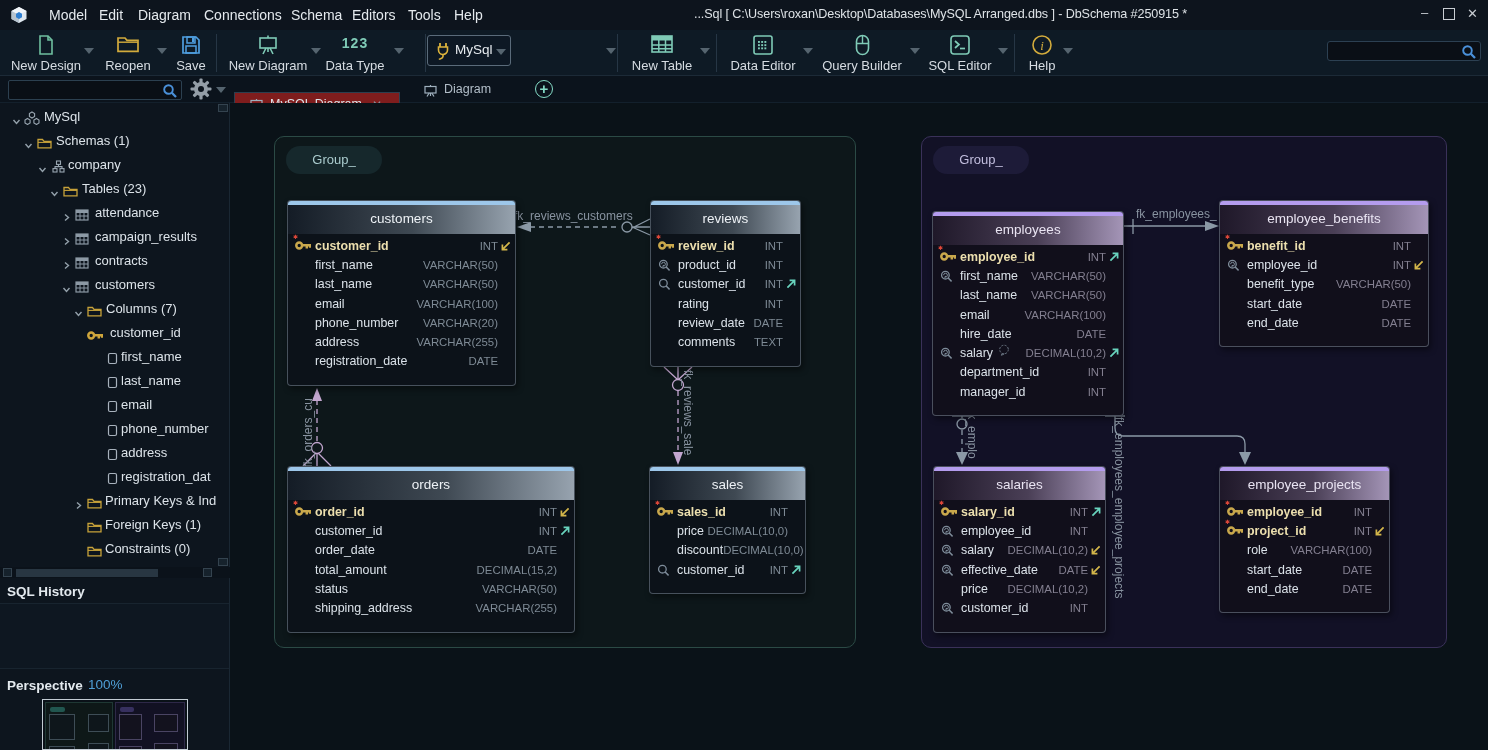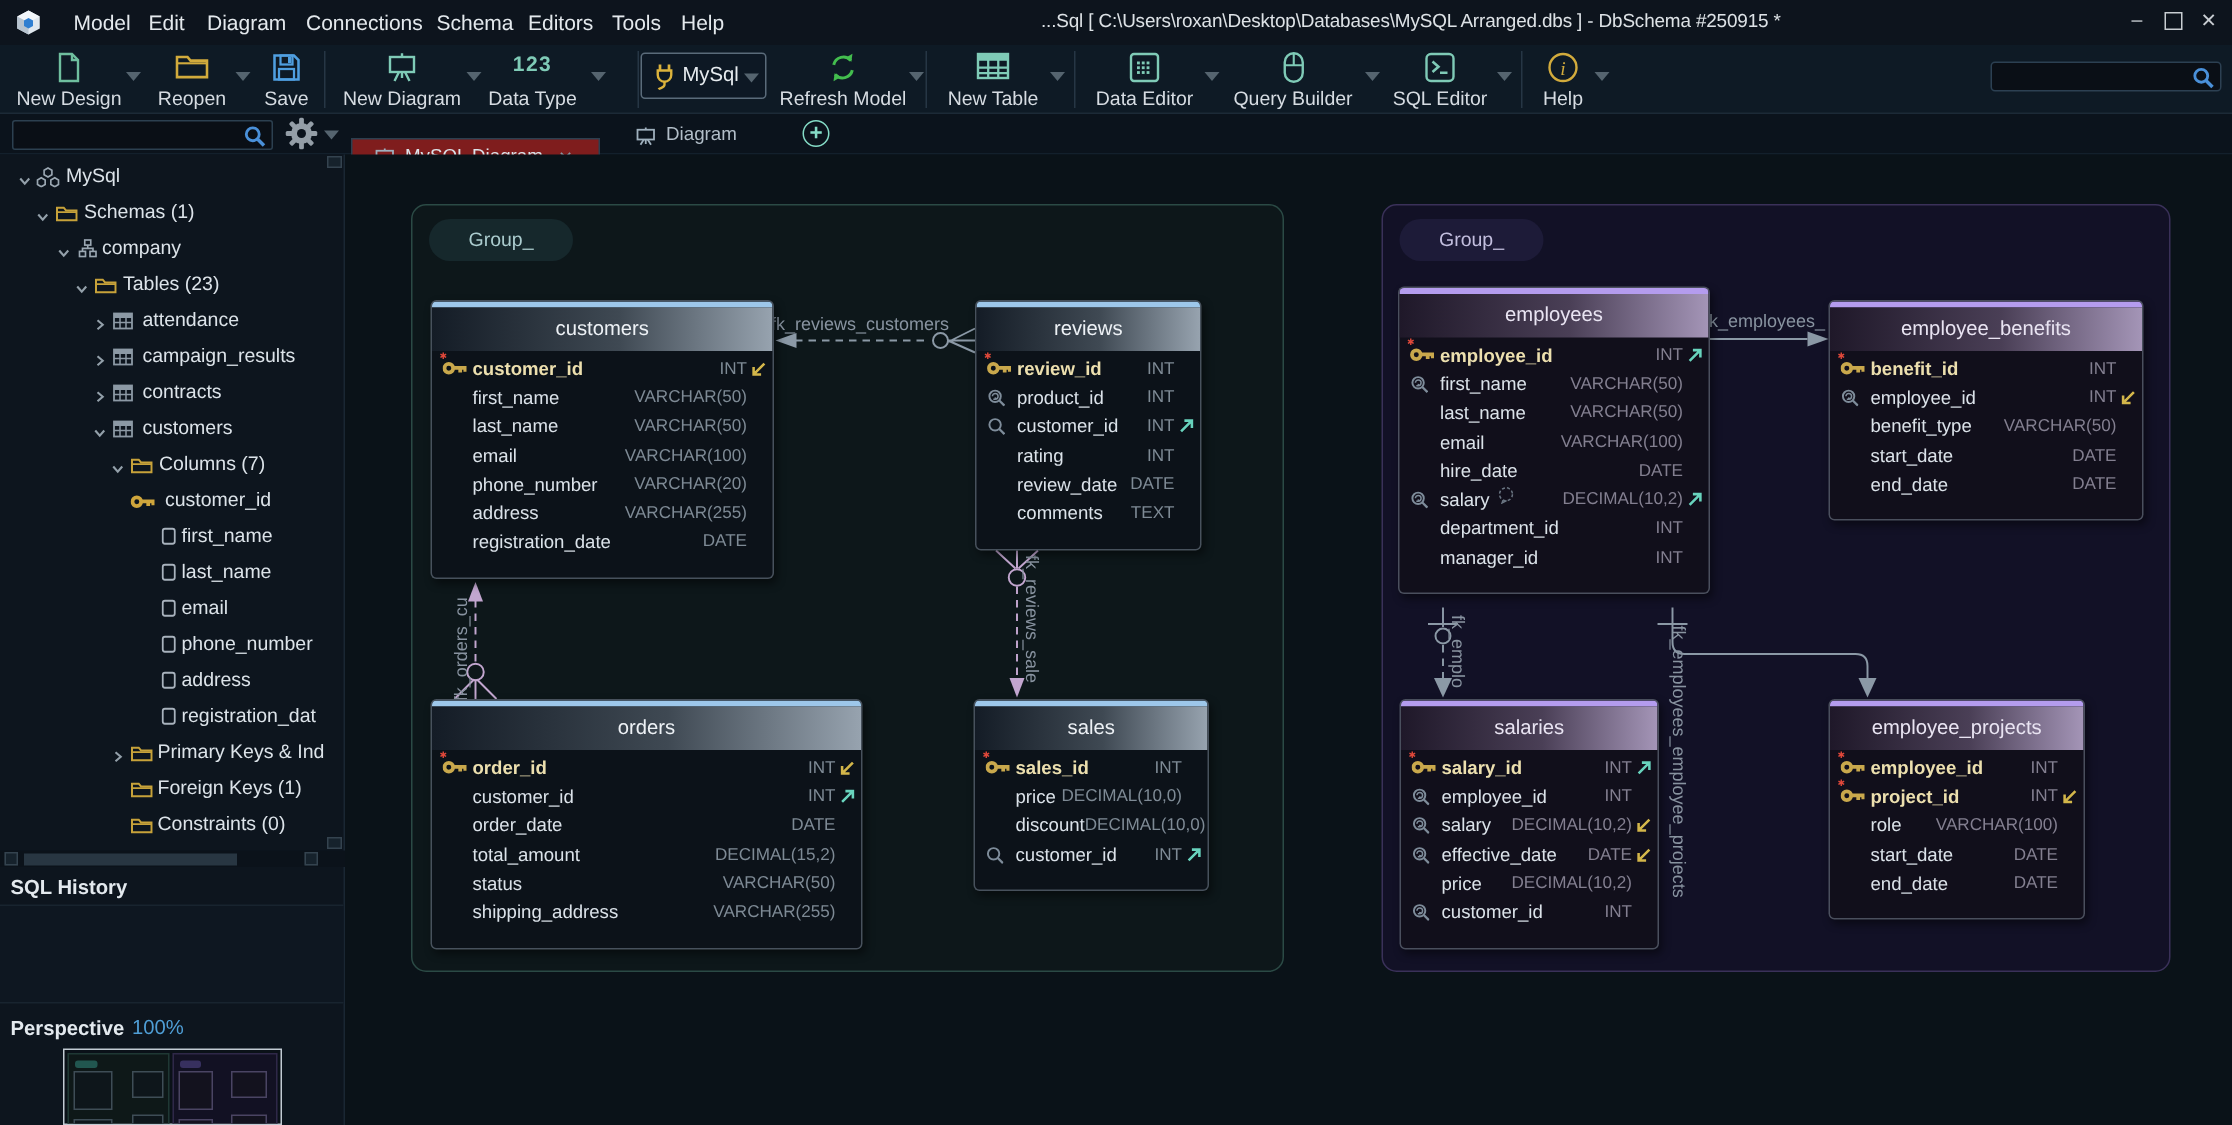--- a/index.html
+++ b/index.html
@@ -110,33 +110,20 @@
           <path d="M12 1.5 V4 M12 14 v4 M7 20 l3-6 M17 20 l-3-6" stroke="#7fcbb7" stroke-width="1.6" fill="none"></path>
         </svg></div>
       <div class="tlab">New Diagram</div>
     </div>
     <span class="darr" style="left:311px;top:18px"></span>
     <div class="tbtn" style="left:315px;width:80px">
       <div class="ticn"><span style="font-size:14px;font-weight:bold;color:#7fcbb7;letter-spacing:1px">123</span></div>
       <div class="tlab">Data Type</div>
     </div>
     <span class="darr" style="left:394px;top:18px"></span>
-    <div class="tbtn" style="left:507px;width:110px">
-      <div class="ticn"><svg width="22" height="22" viewBox="0 0 22 22">
-          <g stroke="#43bd4e" stroke-width="2" fill="none">
-            <path d="M4.8 9.2 A6.6 6.6 0 0 1 16.2 6.3"></path>
-            <path d="M17.2 12.8 A6.6 6.6 0 0 1 5.8 15.7"></path>
-          </g>
-          <g fill="#43bd4e">
-            <polygon points="17.3,1.8 16.6,7.2 12.4,4.6"></polygon>
-            <polygon points="4.7,20.2 5.4,14.8 9.6,17.4"></polygon>
-          </g>
-        </svg></div>
-      <div class="tlab">Refresh Model</div>
-    </div>
     <span class="darr" style="left:606px;top:18px"></span>
     <div class="tbtn" style="left:622px;width:80px">
       <div class="ticn"><svg width="24" height="20" viewBox="0 0 24 20">
           <rect x="2" y="2" width="20" height="16" fill="none" stroke="#7fcbb7" stroke-width="1.6"></rect>
           <rect x="2" y="2" width="20" height="4.5" fill="#7fcbb7"></rect>
           <path d="M2 11 h20 M2 14.8 h20 M8.8 6 v12 M15.5 6 v12" stroke="#7fcbb7" stroke-width="1.5"></path>
         </svg></div>
       <div class="tlab">New Table</div>
     </div>
     <span class="darr" style="left:700px;top:18px"></span>
@@ -678,21 +665,21 @@
         </span>
         <span class="nm">customer_id</span>
         <span class="tp">INT</span>
         <span class="ar">
           <svg width="12" height="12" viewBox="0 0 12 12" style="">
             <path d="M2.4 9.6 L9.4 2.6 M4.6 2.4 H9.6 V7.4" stroke="#68d3bd" stroke-width="1.7" fill="none"></path>
           </svg>
         </span>
       </div>
     </div>
-    <div class="tbl tr2" style="left:702px;top:88px;width:208px;height:205px">
+    <div class="tbl tr2" style="left:702px;top:108px;width:192px;height:205px">
       <div class="strip"></div>
       <div class="hd">employees</div>
       <div class="r">
         <i class="dot">✱</i>
         <span class="ic">
           <svg width="16" height="11" viewBox="0 0 16 11" style="">
             <circle cx="4.2" cy="5.5" r="2.9" fill="none" stroke="#c9a84c" stroke-width="2.5"></circle>
             <path d="M7.2 5.2 H15.2 V7.8 M11.8 5.5 V8.4" stroke="#c9a84c" stroke-width="2.5" fill="none"></path>
           </svg>
         </span>

